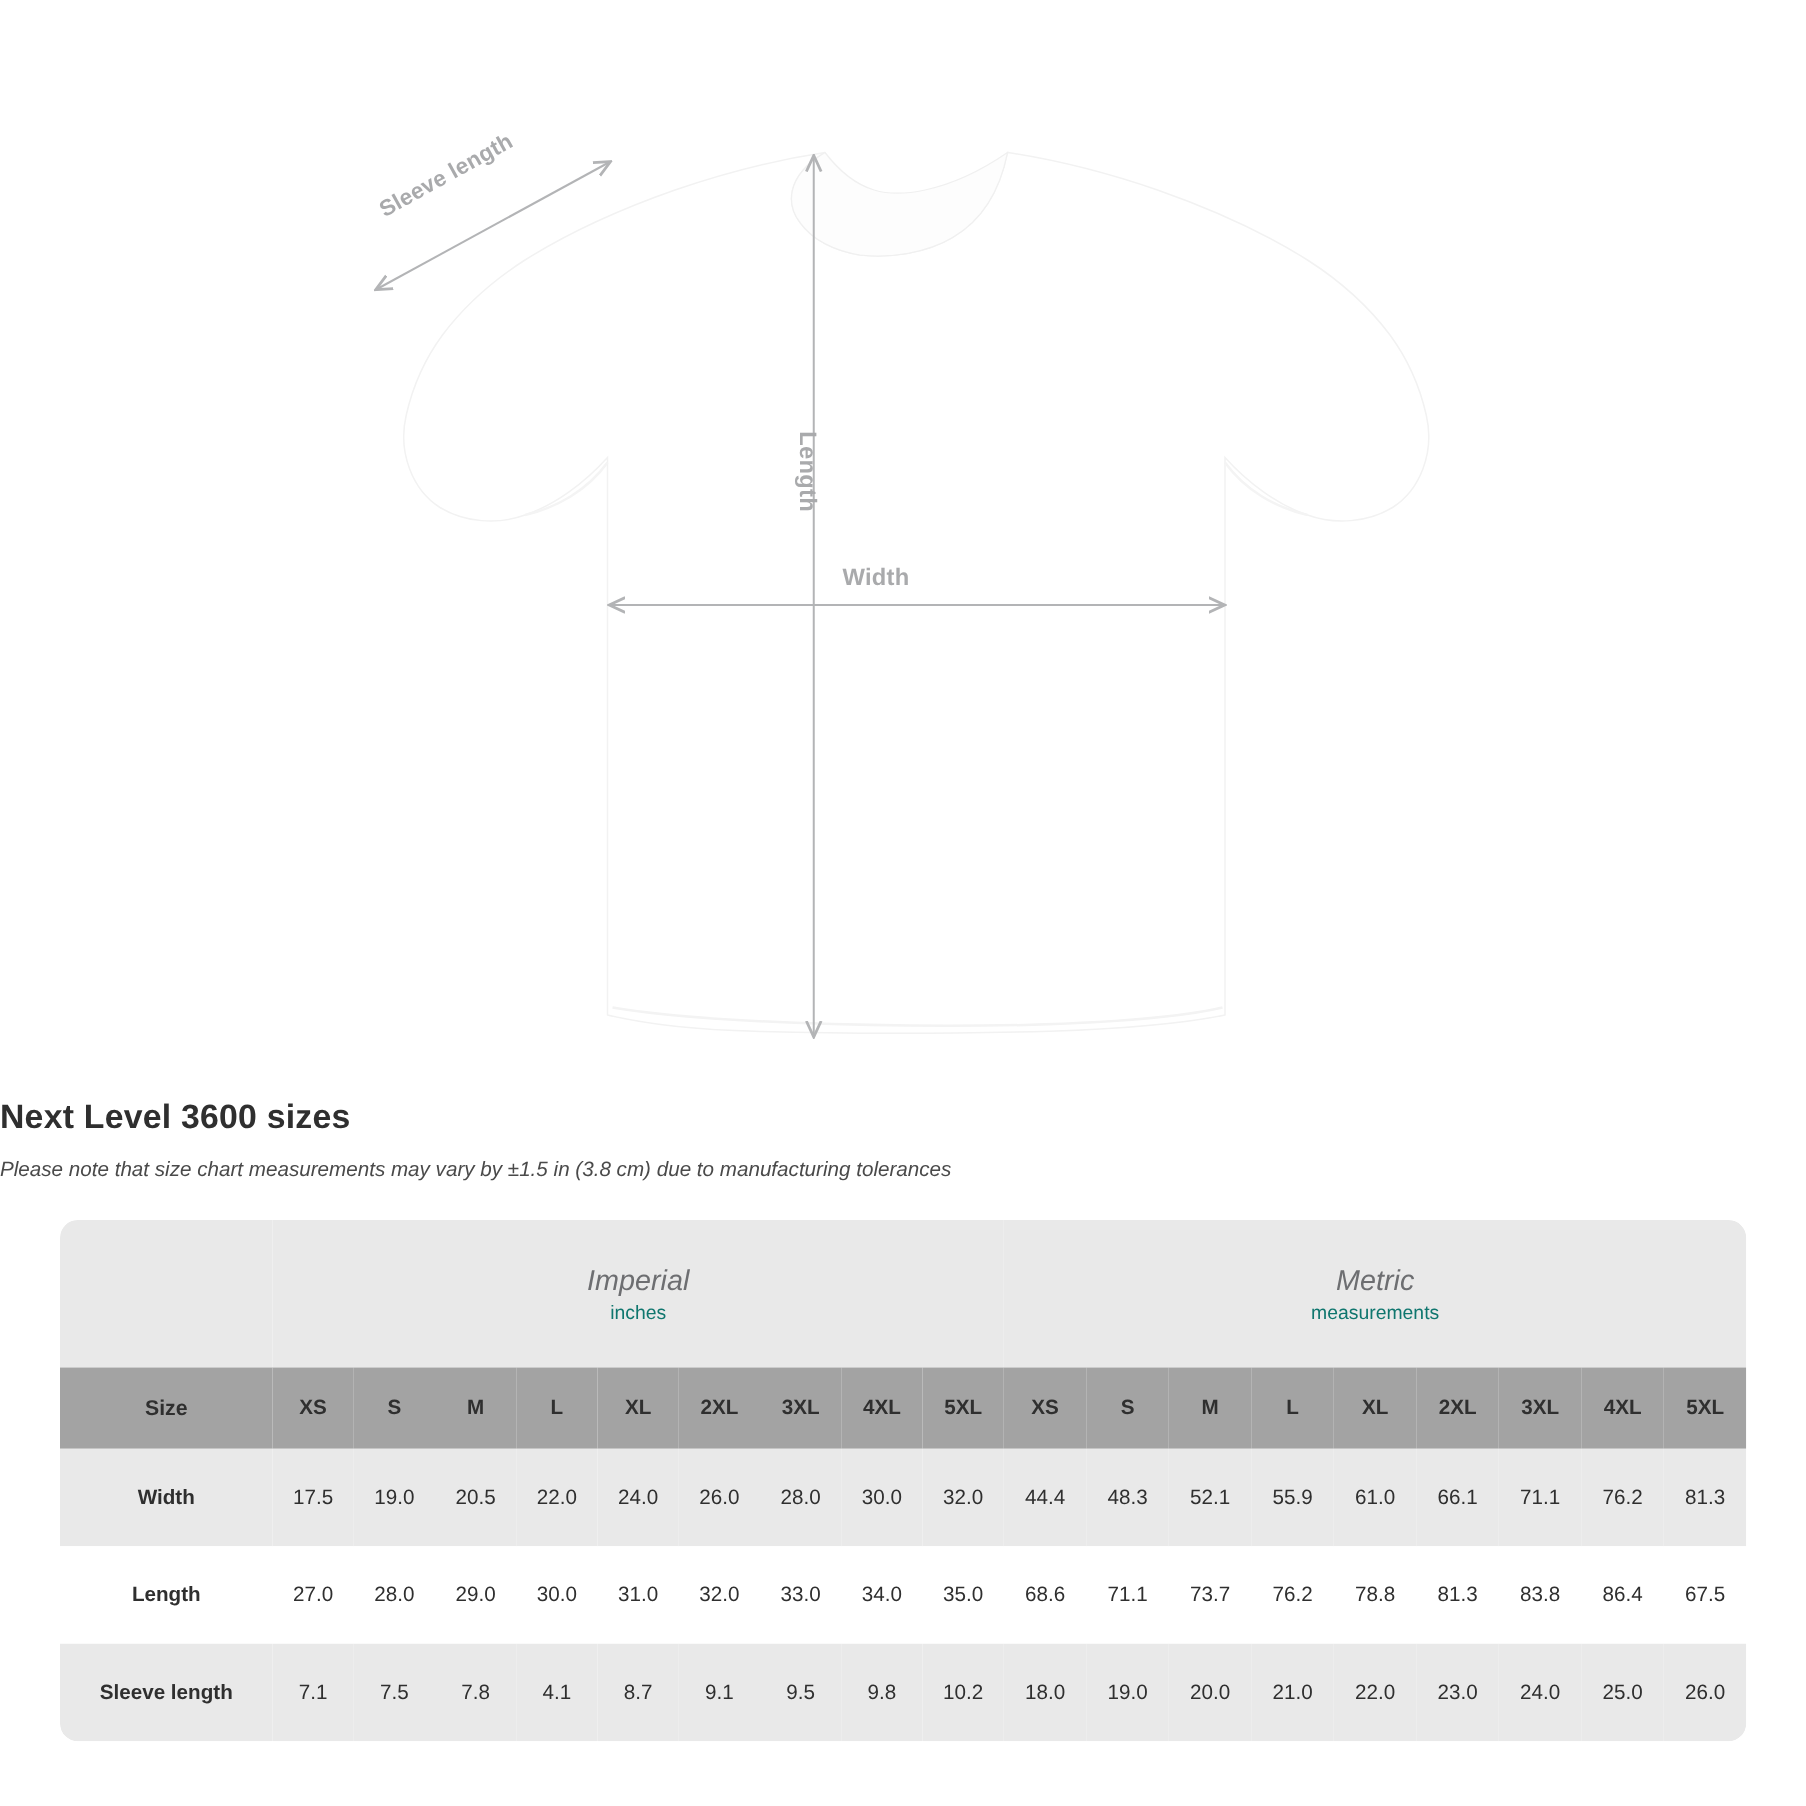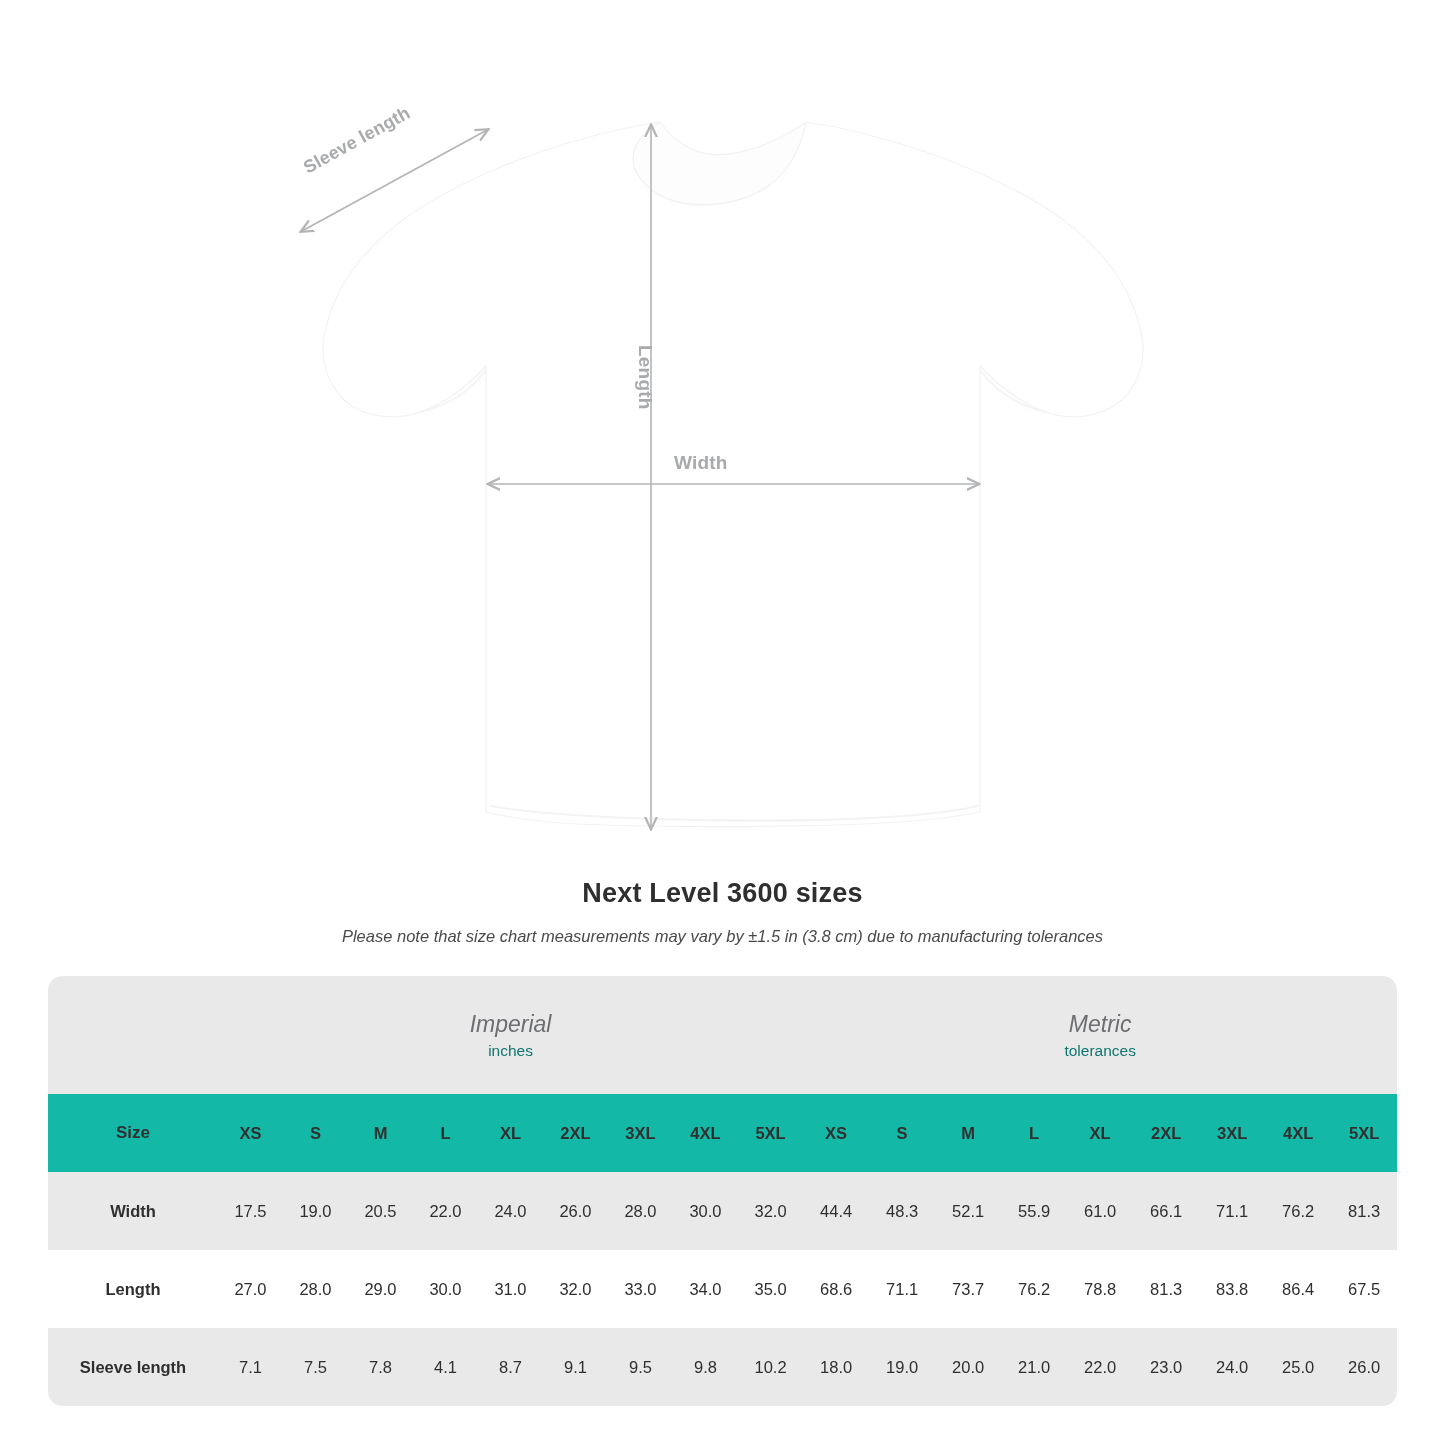--- a/index.html
+++ b/index.html
@@ -55,21 +55,20 @@
     transform: rotate(90deg);
     transform-origin: left top;
   }
   .dim-label.width {
     left: 674px;
     top: 452px;
   }
 
   
   .title-block {
-    text-align: center;
     margin-top: 18px;
   }
   .chart-title {
     font-size: 27px;
     font-weight: bold;
     color: #2f2f2f;
     margin: 0;
     letter-spacing: 0.2px;
   }
   .chart-note {
@@ -110,22 +109,22 @@
     line-height: 1.25;
   }
   .unit-sub {
     font-size: 15.5px;
     color: #0f766e;
     font-style: normal;
     font-weight: normal;
     margin-top: 4px;
   }
   .hdr-row td {
-    height: 78px;
-    background: #14b8a6;
+    height: 65px;
+    background: #a3a3a3;
     font-weight: bold;
     font-size: 17px;
   }
   .hdr-row td.rowlabel {
     font-size: 17px;
   }
   .data-row td {
     height: 78px;
     font-size: 17px;
   }
@@ -241,21 +240,21 @@
       </colgroup>
       <tbody>
         <tr class="unit-row">
           <td class="corner-tl"></td>
           <td colspan="9">
             <div class="unit-title">Imperial</div>
             <div class="unit-sub">inches</div>
           </td>
           <td colspan="9" class="corner-tr">
             <div class="unit-title">Metric</div>
-            <div class="unit-sub">tolerances</div>
+            <div class="unit-sub">measurements</div>
           </td>
         </tr>
 
         <tr class="hdr-row">
           <td class="rowlabel">Size</td>
           <td>XS</td>
           <td>S</td>
           <td>M</td>
           <td>L</td>
           <td>XL</td>

